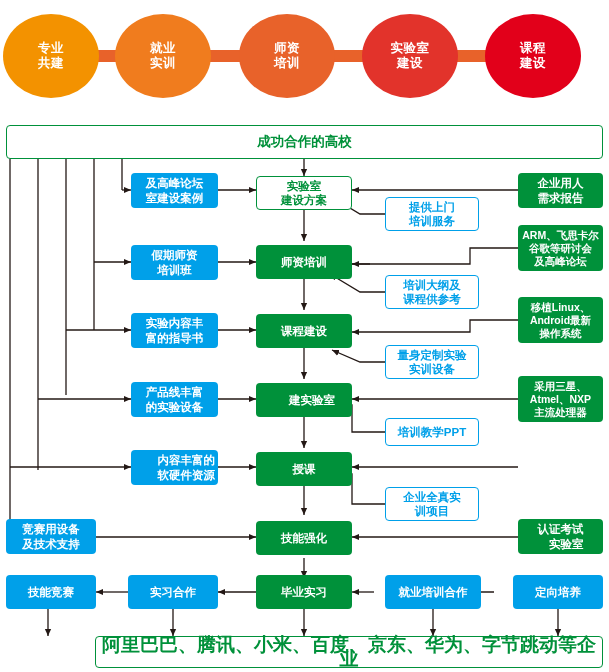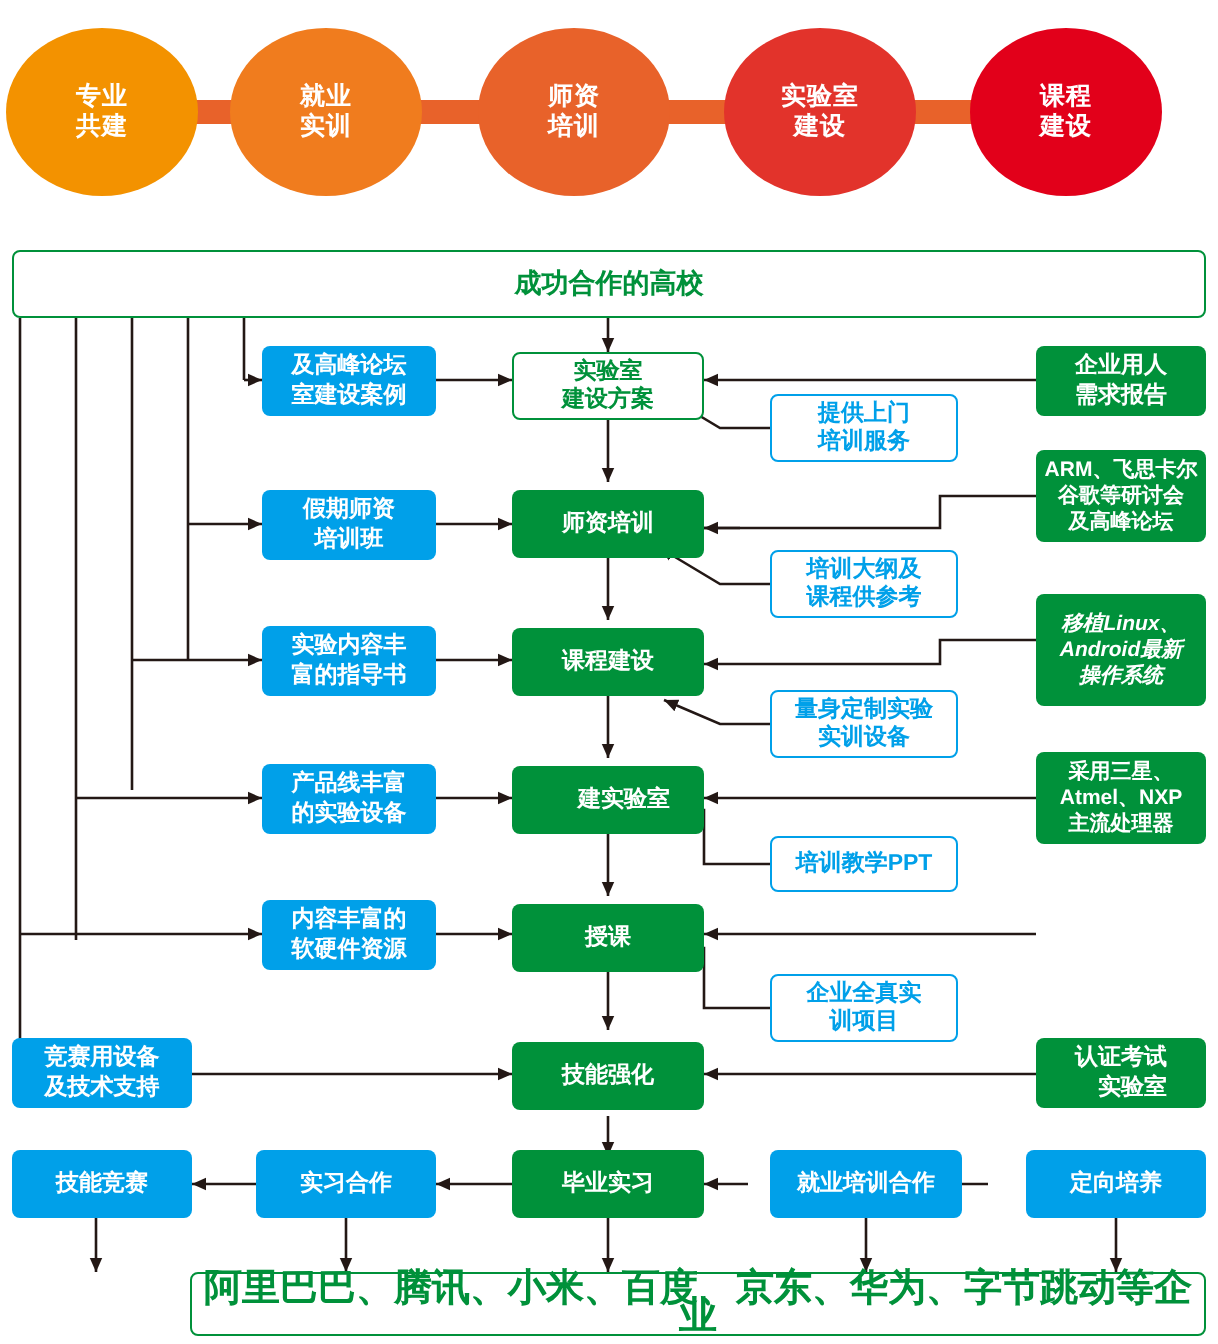--- a/index.html
+++ b/index.html
@@ -133,21 +133,21 @@
 培训班</span>
     </div>
   <div class="abs box cyan" style="left:131px;top:313px;width:87px;height:35px;">
       <span style="white-space:pre-line">实验内容丰
 富的指导书</span>
     </div>
   <div class="abs box cyan" style="left:131px;top:382px;width:87px;height:35px;">
       <span style="white-space:pre-line">产品线丰富
 的实验设备</span>
     </div>
-  <div class="abs box cyan" style="left:131px;top:450px;width:87px;height:35px;">
+  <div class="abs box cyan" style="left:131px;top:450px;width:87px;height:35px;justify-content:flex-end;">
       <span style="white-space:pre-line">内容丰富的
 软硬件资源</span>
     </div>
 
   <div class="abs box cyan" style="left:6px;top:519px;width:90px;height:35px;font-family:Liberation Serif, serif;">
       <span style="white-space:pre-line">竞赛用设备
 及技术支持</span>
     </div>
 
   <div class="abs box greenborder" style="left:256px;top:176px;width:96px;height:34px;">
@@ -192,21 +192,21 @@
 
   <div class="abs box green" style="left:518px;top:173px;width:85px;height:35px;">
       <span style="white-space:pre-line">企业用人
 需求报告</span>
     </div>
   <div class="abs box green" style="left:518px;top:225px;width:85px;height:46px;font-size:10.5px;line-height:13px;">
       <span style="white-space:pre-line">ARM、飞思卡尔
 谷歌等研讨会
 及高峰论坛</span>
     </div>
-  <div class="abs box green" style="left:518px;top:297px;width:85px;height:56px;font-size:10.5px;line-height:13px;font-style:italic;">
+  <div class="abs box green" style="left:518px;top:297px;width:85px;height:46px;font-size:10.5px;line-height:13px;">
       <span style="white-space:pre-line">移植Linux、
 Android最新
 操作系统</span>
     </div>
   <div class="abs box green" style="left:518px;top:376px;width:85px;height:46px;font-size:10.5px;line-height:13px;">
       <span style="white-space:pre-line">采用三星、
 Atmel、NXP
 主流处理器</span>
     </div>
   <div class="abs box green" style="left:518px;top:519px;width:85px;height:35px;text-align:right;">

